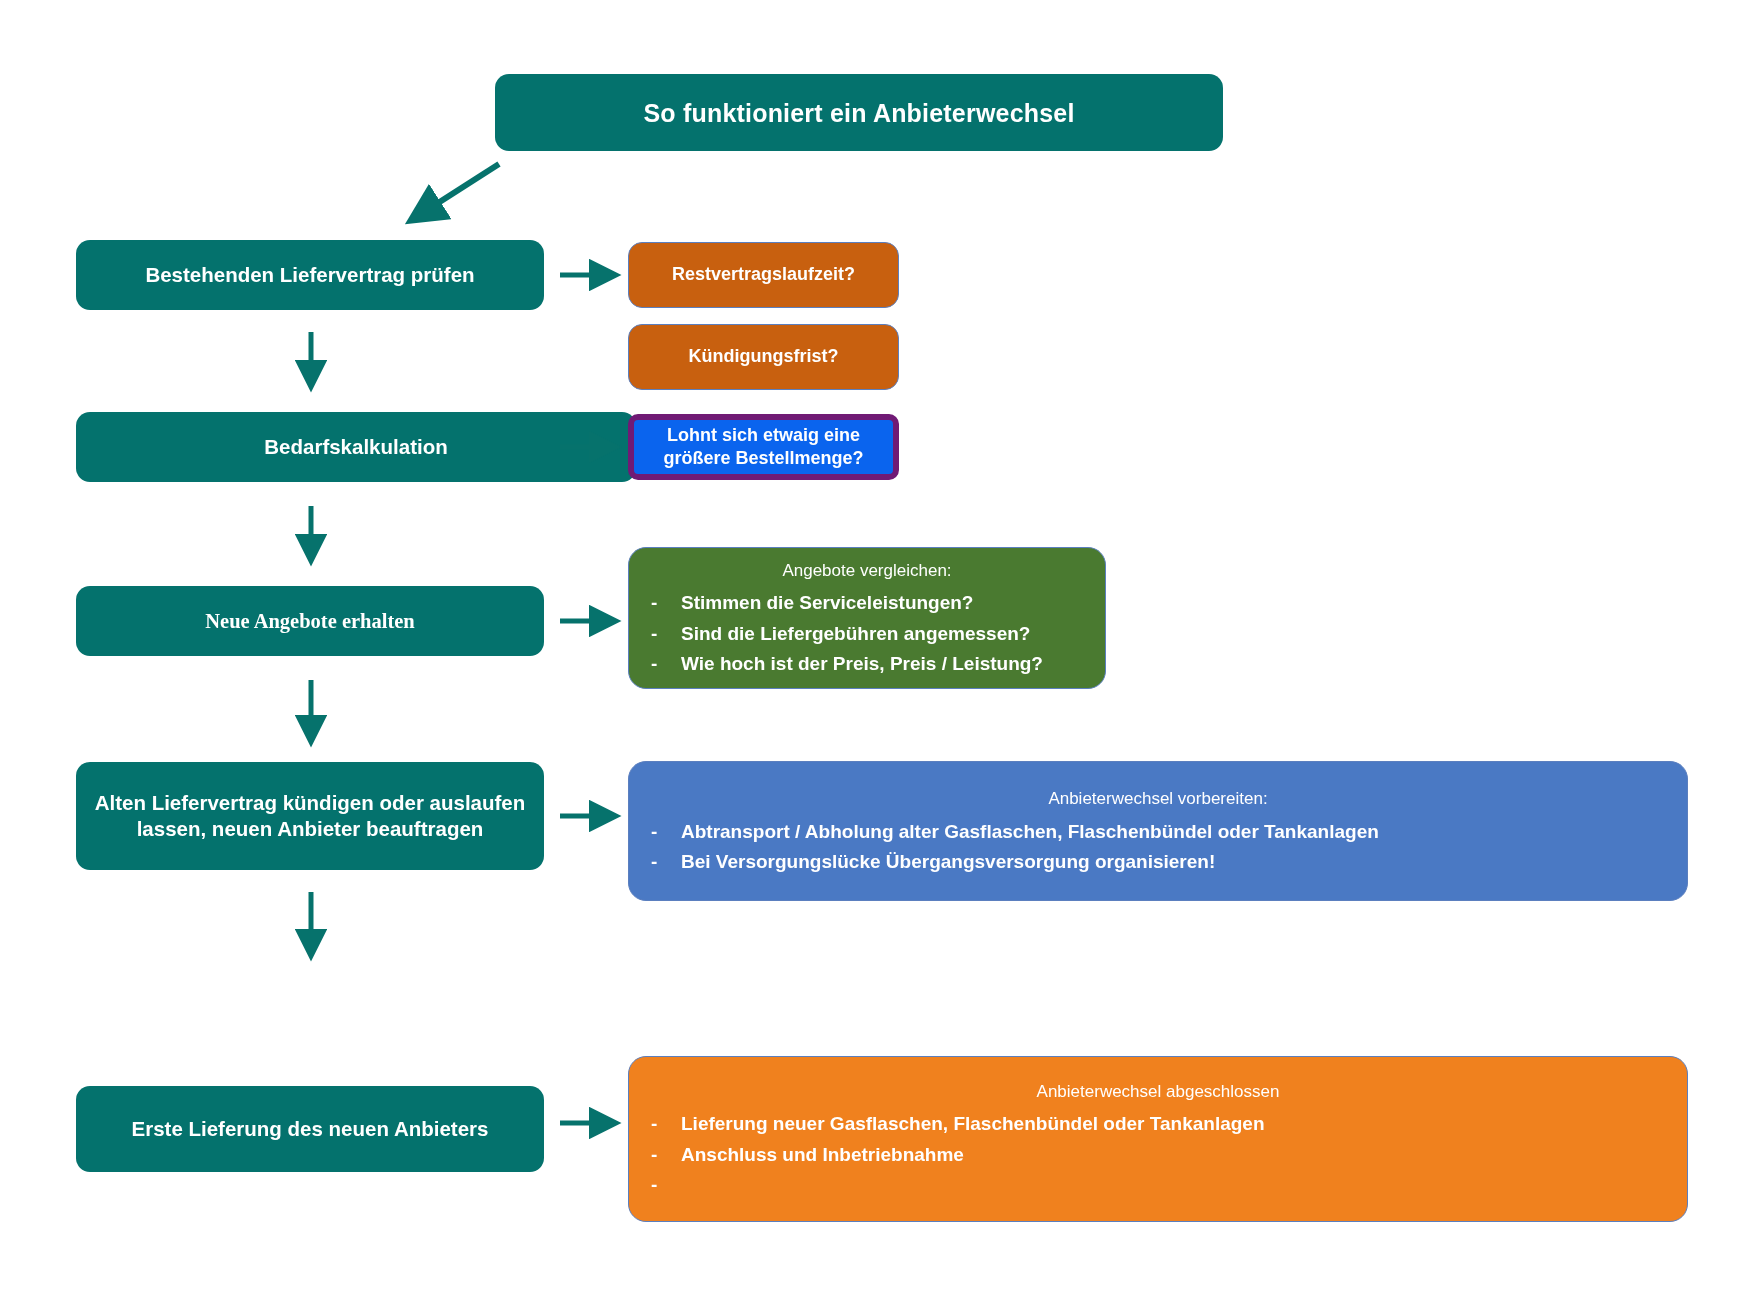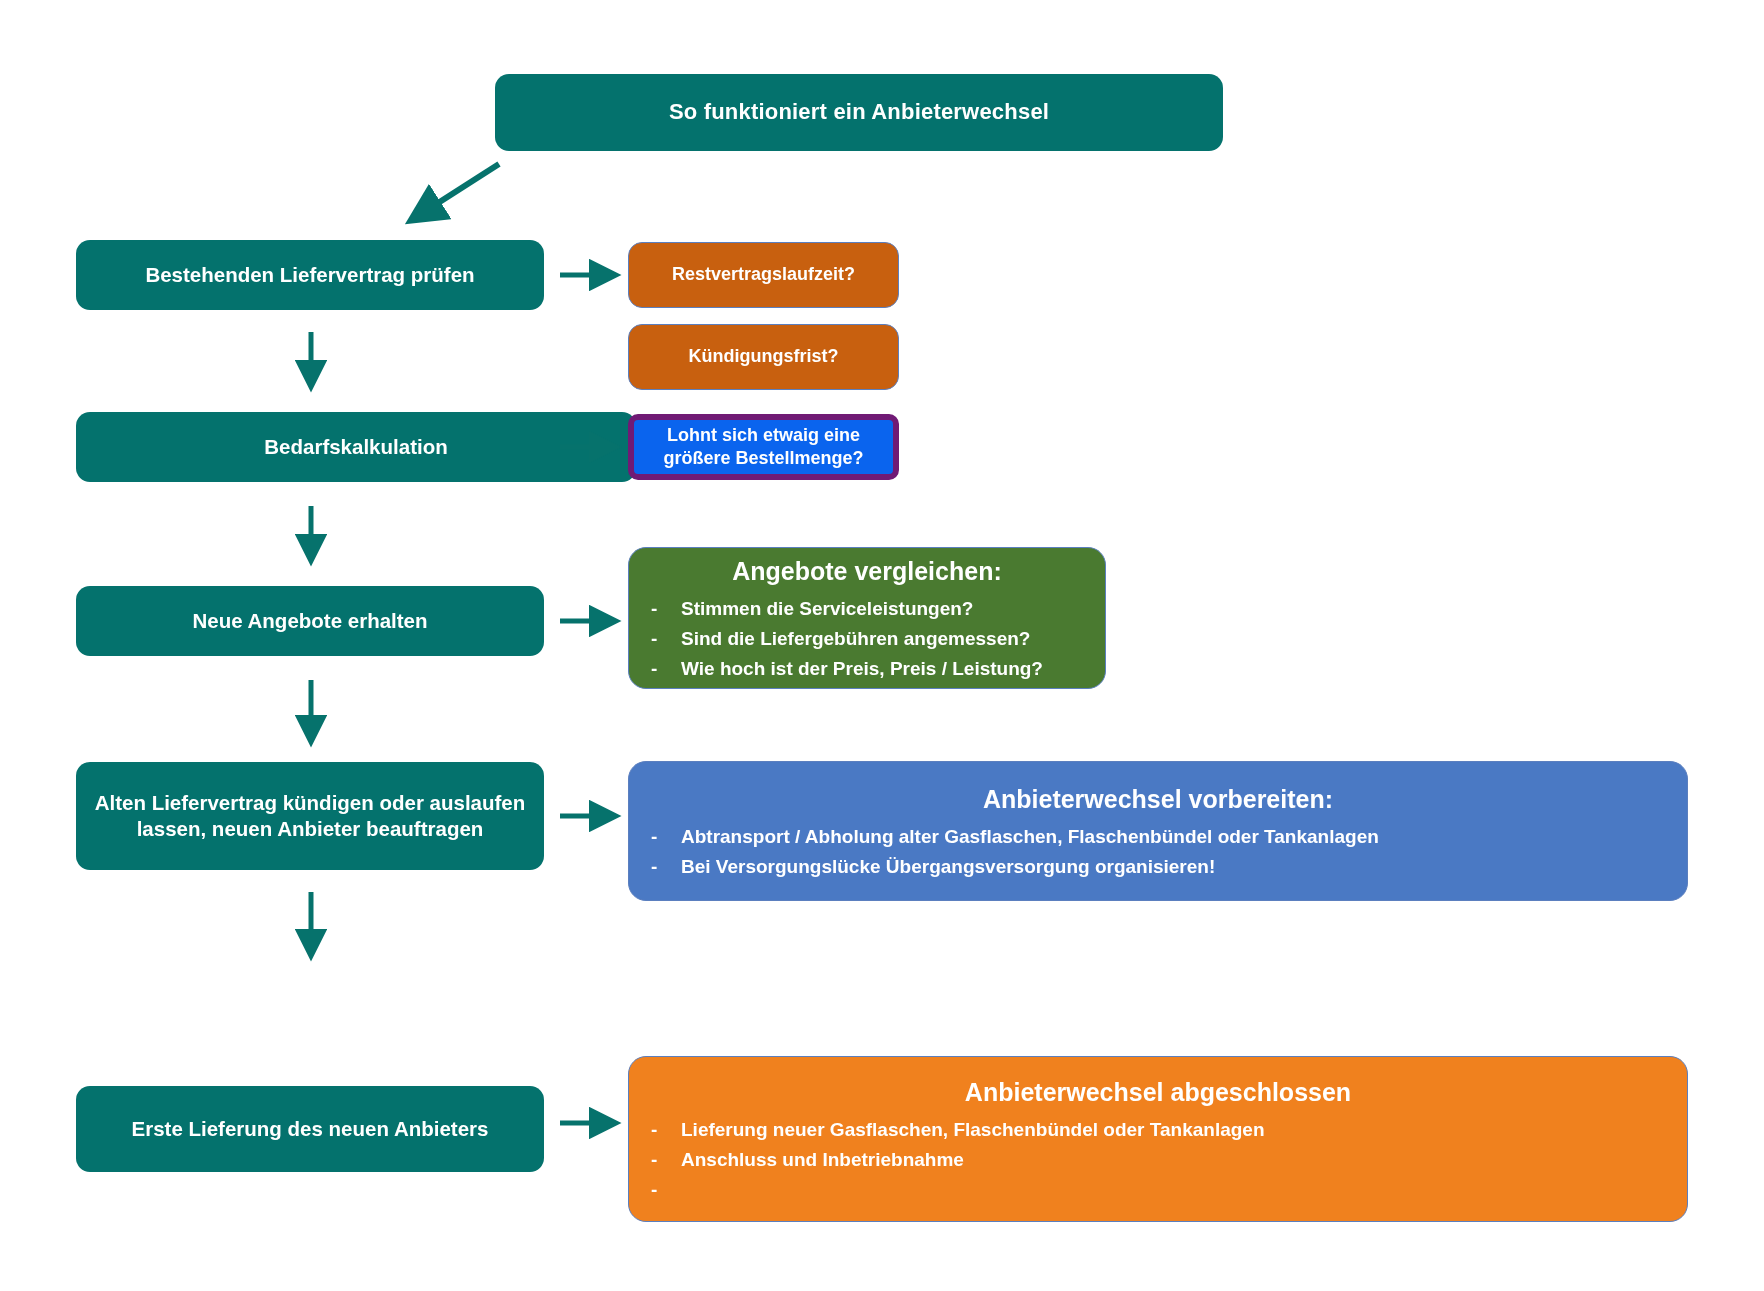--- a/index.html
+++ b/index.html
@@ -37,36 +37,36 @@
   
   .teal   { background: #04726D; }
   .rust   { background: #C8600F; border: 1px solid #5B7FBF; }
   .vivid-blue { background: #0A64EE; border: 6px solid #701a75; }
   .green  { background: #4A7A30; border: 1px solid #5B7FBF; }
   .steel-blue { background: #4A79C4; border: 1px solid #5B7FBF; }
   .bright-orange { background: #F0811E; border: 1px solid #5B7FBF; }
 
   
   #title-box {
-    font-size: 22px;
+    font-size: 25px;
     letter-spacing: .2px;
   }
 
   
   .stage { font-size: 20.5px; }
 
   
   .note-sm { font-size: 18px; }
 
   
   .panel { padding: 12px 22px 14px 22px; }
   .panel .panel-title {
     text-align: center;
-    font-size: 25px;
-    font-weight: bold;
+    font-size: 17px;
+    font-weight: normal;
     margin: 2px 0 10px 0;
   }
   .panel ul {
     list-style: none;
     margin: 0;
     padding: 0;
   }
   .panel ul li {
     display: flex;
     align-items: flex-start;
@@ -162,21 +162,21 @@
     <svg width="26" height="68" viewBox="0 0 26 68">
       <defs>
         <marker id="ah-v2" markerWidth="6.5" markerHeight="6.5" refX="5" refY="3.25" orient="auto">
           <path d="M0,0 L6.5,3.25 L0,6.5 Z" fill="#06726C"></path>
         </marker>
       </defs>
       <line x1="13" y1="2" x2="13" y2="55" stroke="#06726C" stroke-width="5" marker-end="url(#ah-v2)"></line>
     </svg>
   </div>
 
-  <div class="node center teal stage" style="left:76px; top:586px; width:468px; height:70px;">
+  <div class="node center teal stage" style="left:76px; top:586px; width:468px; height:70px;font-family:Liberation Serif, serif;">
     <span>Neue Angebote erhalten</span>
   </div>
 
   <div class="arrow" style="left:558px; top:608px;">
     <svg width="68" height="26" viewBox="0 0 68 26">
       <defs>
         <marker id="ah-h3" markerWidth="6.5" markerHeight="6.5" refX="5" refY="3.25" orient="auto">
           <path d="M0,0 L6.5,3.25 L0,6.5 Z" fill="#06726C"></path>
         </marker>
       </defs>

